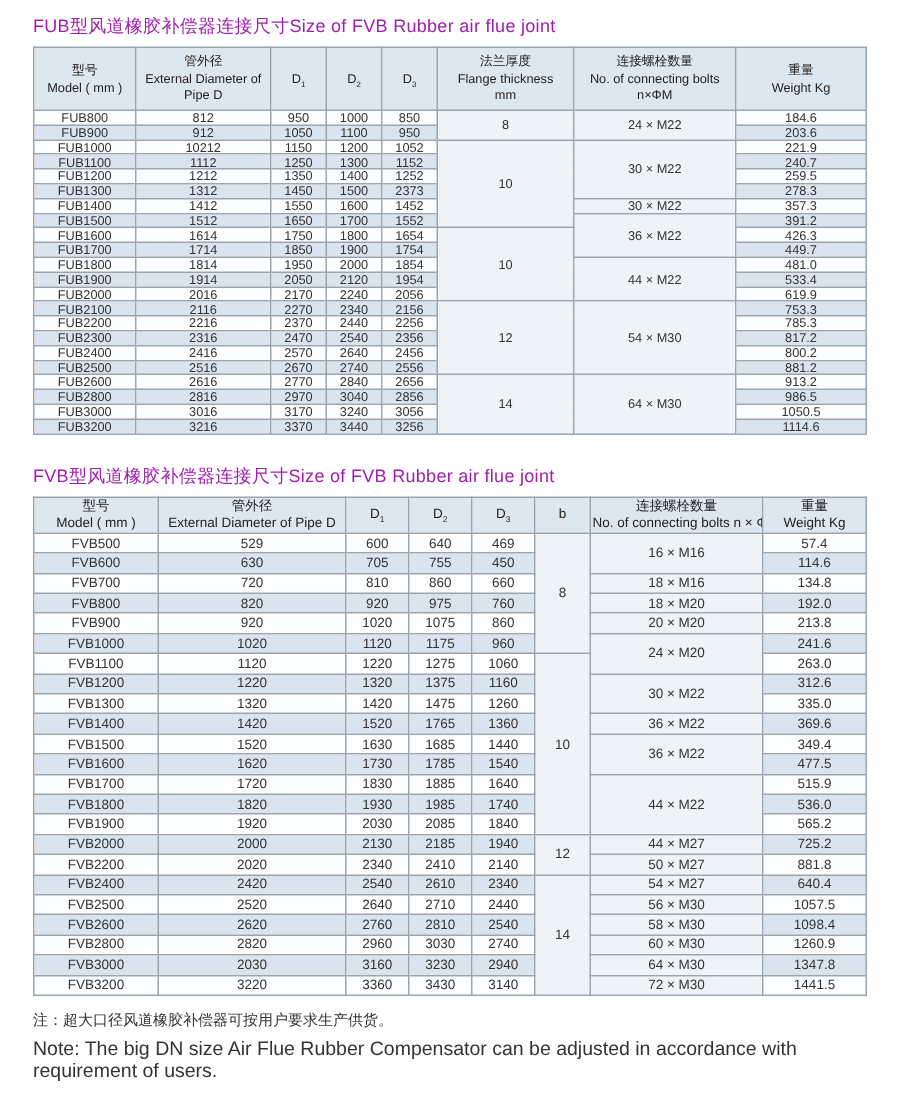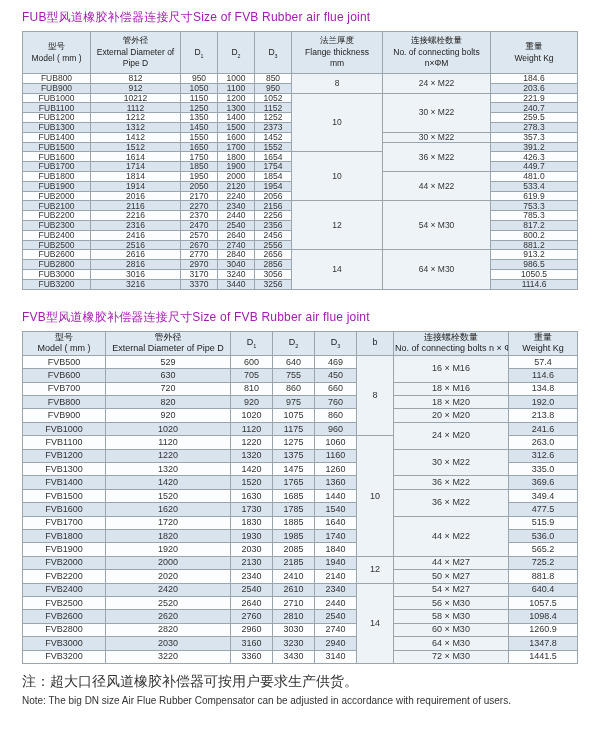--- a/index.html
+++ b/index.html
@@ -39,22 +39,22 @@
   }
   .t1 th { font-size: 8.5px; line-height: 1.35; height: 42px; padding: 0 1px; }
   .t1 td { font-size: 8.5px; line-height: 1; height: 9.8px; padding: 0; }
   .t2 th { font-size: 9px;   line-height: 1.3;  height: 24px; padding: 0 1px; }
   .t2 td { font-size: 9px;   line-height: 1;    height: 13.4px; padding: 0; }
   .spec-table tbody tr:nth-child(odd)  td.data { background: #fcfdfe; }
   .spec-table tbody tr:nth-child(even) td.data { background: #d9e4ee; }
   .spec-table td.merged { background: #eef3f8; }
   sub { font-size: 0.62em; line-height: 0; }
   .notes { margin-top: 9px; }
-  .note-zh { font-size: 14px;  margin: 0 0 4px 0; color: #333; }
-  .note-en { font-size: 10px; margin: 0; color: #333; }
+  .note-zh { font-size: 10px;  margin: 0 0 4px 0; color: #333; }
+  .note-en { font-size: 13px; margin: 0; color: #333; }
 </style>
 </head>
 <body>
 
 <div class="page">
 
   <div class="section-1">
     <h2 class="title">FUB型风道橡胶补偿器连接尺寸Size of FVB Rubber air flue joint</h2>
     <table class="spec-table t1">
       <colgroup>

